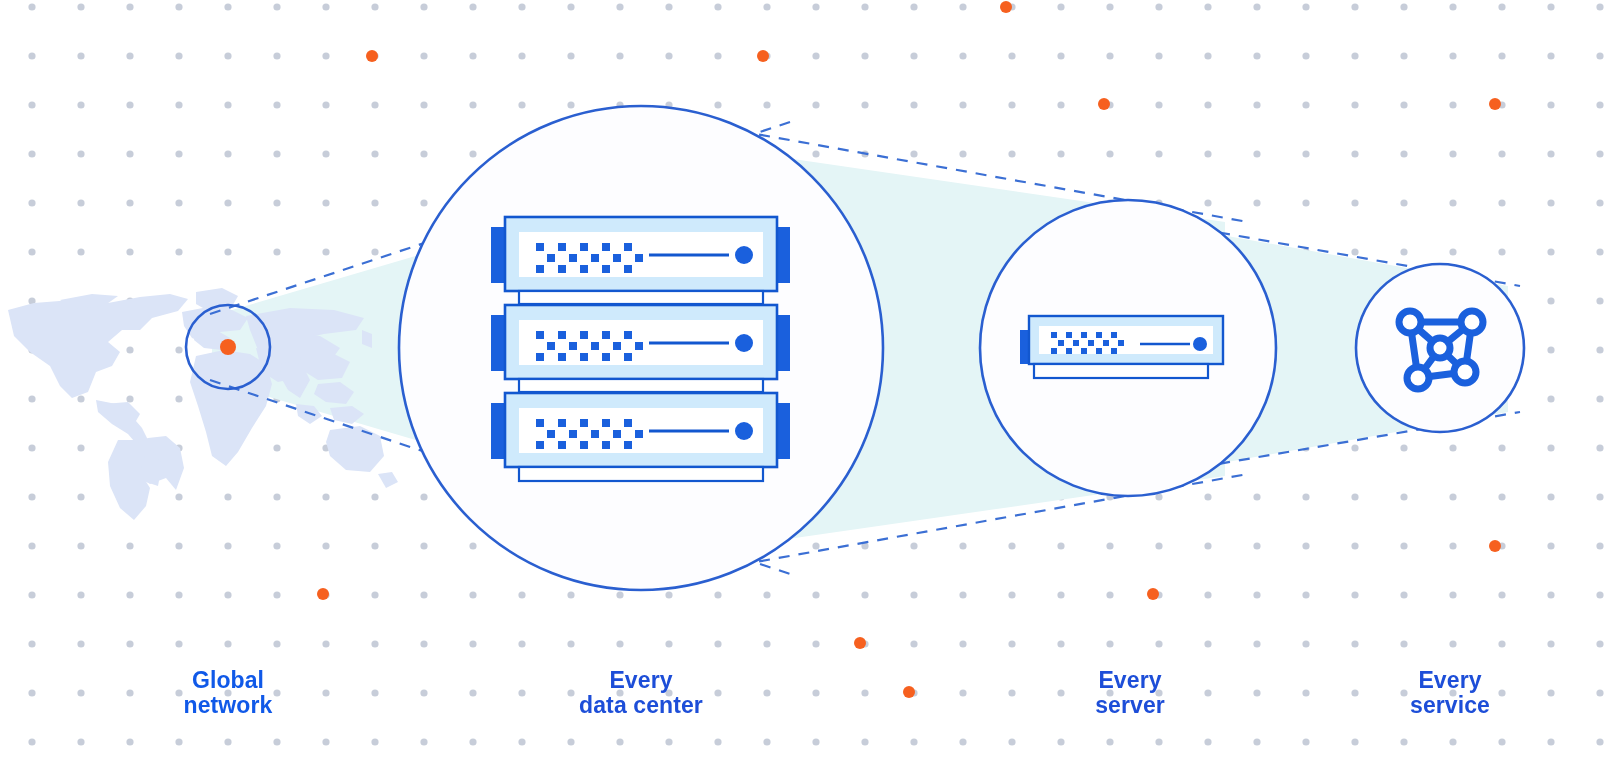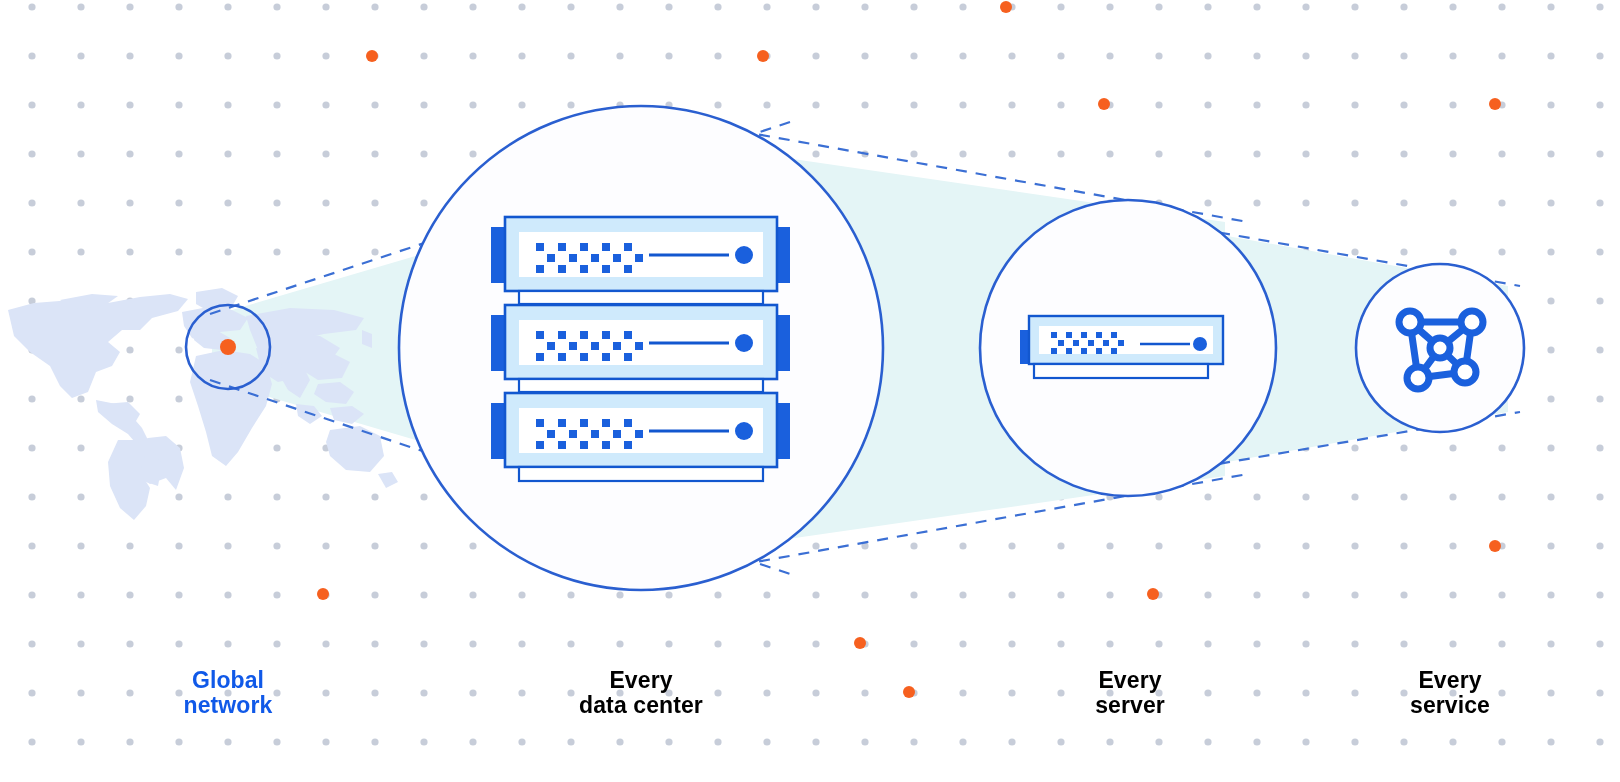--- a/index.html
+++ b/index.html
@@ -10,21 +10,21 @@
     position:relative;
   }
   #stage{position:absolute;inset:0;width:1620px;height:782px;}
   #stage svg{display:block;width:1620px;height:782px;}
   .label{
     position:absolute;
     text-align:center;
     font-size:23px;
     line-height:25px;
     font-weight:700;
-    color:#000000;
+    color:#1d4ed8;
     white-space:pre-line;
     letter-spacing:.1px;
     user-select:none;
   }
   .label.accent{color:#1059e8;}
 </style>
 </head>
 <body>
 
 <div id="stage">

